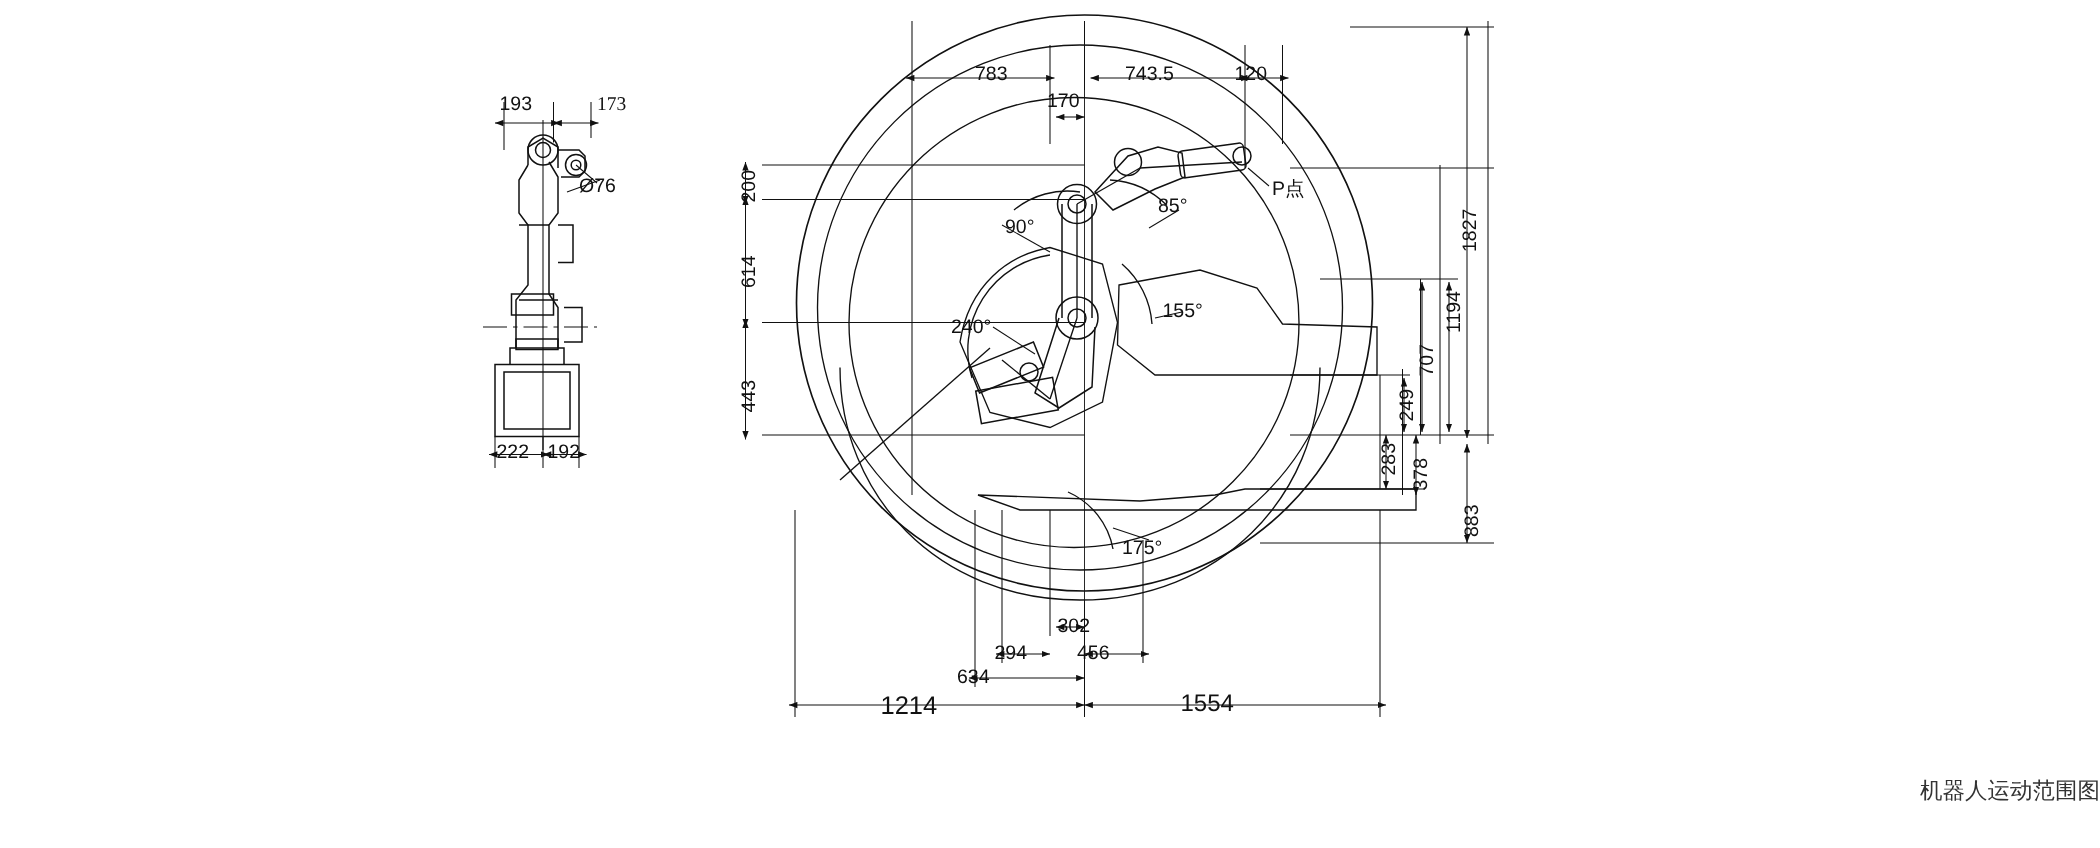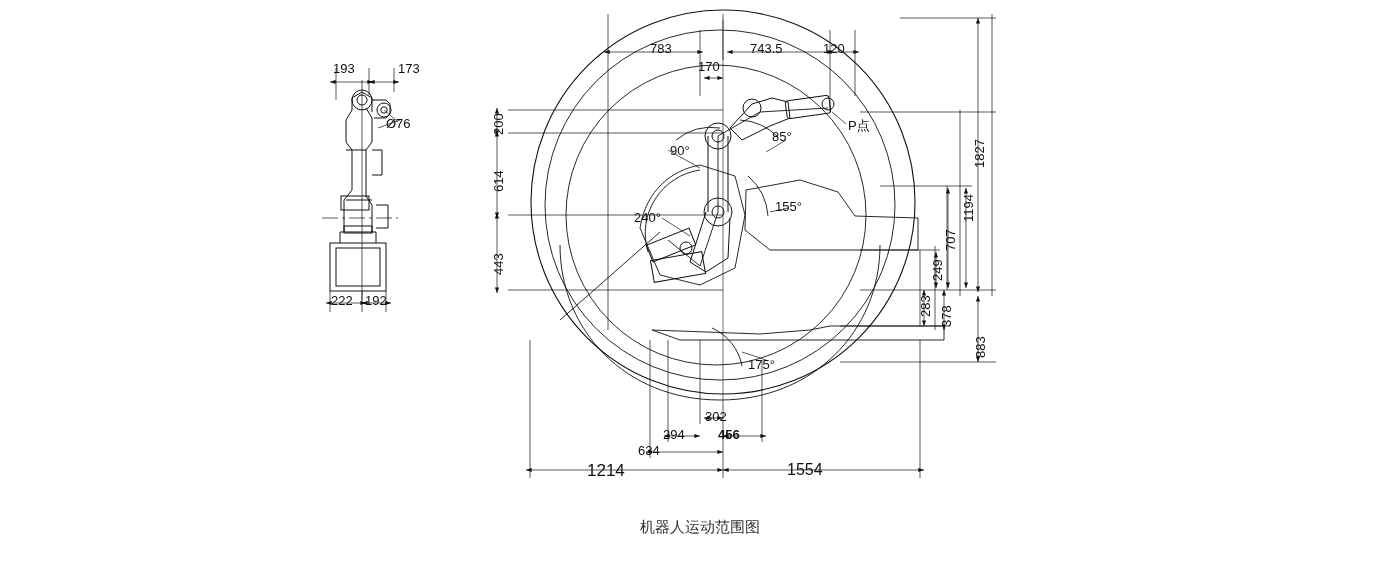--- a/index.html
+++ b/index.html
@@ -19,21 +19,21 @@
     line-height:1;
   }
   .dim-text.vert{
     transform-origin:left top;
     transform:rotate(-90deg);
   }
   .caption{
     position:absolute;
     left:0;right:0;
     top:518px;
-    text-align:center;
+    text-align:right;
     font-size:15px;
     color:#333;
     font-family:Liberation Serif, serif;
   }
 </style>
 </head>
 <body>
 
 <div id="stage">
 
@@ -205,21 +205,21 @@
         <line x1="668" y1="150" x2="700" y2="168"></line>
         <line x1="786" y1="140" x2="766" y2="152"></line>
         <line x1="788" y1="208" x2="770" y2="212"></line>
         <line x1="766" y1="360" x2="742" y2="352"></line>
         <line x1="846" y1="124" x2="832" y2="112"></line>
       </g>
     </g>
   </svg>
 
   <div class="dim-text" style="left:333px;top:62px;">193</div>
-  <div class="dim-text" style="left:398px;top:62px;">173</div>
+  <div class="dim-text" style="left:398px;top:62px;font-family:Liberation Serif, serif;">173</div>
   <div class="dim-text" style="left:386px;top:117px;">Ø76</div>
   <div class="dim-text" style="left:331px;top:294px;">222</div>
   <div class="dim-text" style="left:365px;top:294px;">192</div>
 
   <div class="dim-text" style="left:650px;top:42px;">783</div>
   <div class="dim-text" style="left:698px;top:60px;">170</div>
   <div class="dim-text" style="left:750px;top:42px;">743.5</div>
   <div class="dim-text" style="left:823px;top:42px;">120</div>
 
   <div class="dim-text vert" style="left:492px;top:135px;">200</div>
@@ -229,21 +229,21 @@
   <div class="dim-text vert" style="left:973px;top:168px;">1827</div>
   <div class="dim-text vert" style="left:962px;top:222px;">1194</div>
   <div class="dim-text vert" style="left:944px;top:251px;">707</div>
   <div class="dim-text vert" style="left:931px;top:281px;">249</div>
   <div class="dim-text vert" style="left:919px;top:317px;">283</div>
   <div class="dim-text vert" style="left:940px;top:327px;">378</div>
   <div class="dim-text vert" style="left:974px;top:358px;">883</div>
 
   <div class="dim-text" style="left:705px;top:410px;">302</div>
   <div class="dim-text" style="left:663px;top:428px;">294</div>
-  <div class="dim-text" style="left:718px;top:428px;font-weight:bold;">456</div>
+  <div class="dim-text" style="left:718px;top:428px;">456</div>
   <div class="dim-text" style="left:638px;top:444px;">634</div>
   <div class="dim-text" style="left:587px;top:462px;font-size:17px;">1214</div>
   <div class="dim-text" style="left:787px;top:462px;font-size:16px;">1554</div>
 
   <div class="dim-text" style="left:638px;top:144px;margin-left:32px;">90°</div>
   <div class="dim-text" style="left:772px;top:130px;">85°</div>
   <div class="dim-text" style="left:634px;top:211px;">240°</div>
   <div class="dim-text" style="left:775px;top:200px;">155°</div>
   <div class="dim-text" style="left:748px;top:358px;">175°</div>
 

